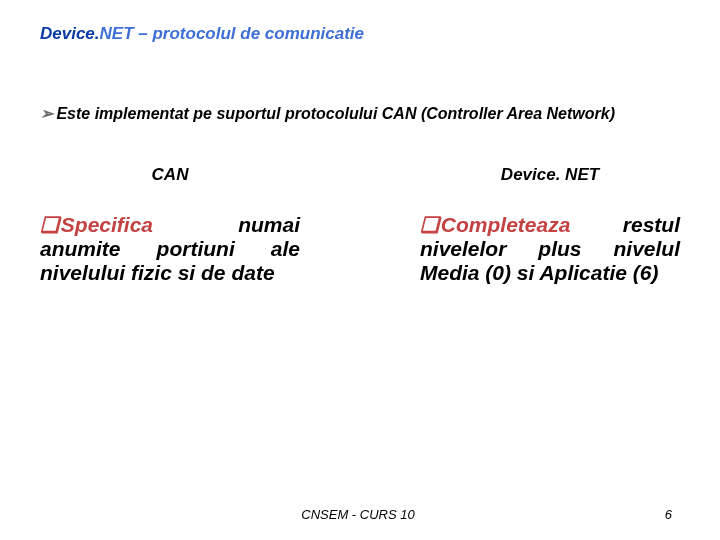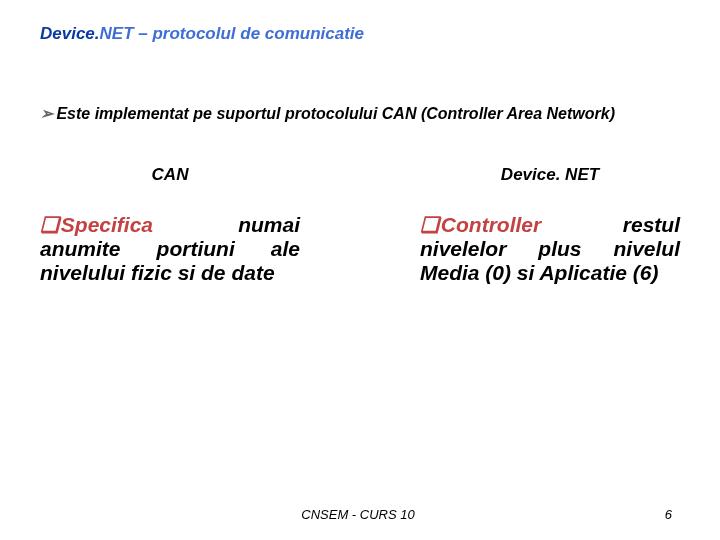--- a/index.html
+++ b/index.html
@@ -39,21 +39,21 @@
       <div class="bullet-item">
         <span class="sq">❑</span><span class="red">Specifica</span><span> numai anumite portiuni ale nivelului fizic si de date</span>
       </div>
 
     </div>
 
     <div class="col">
       <div class="colhead">Device. NET</div>
 
       <div class="bullet-item">
-        <span class="sq">❑</span><span class="red">Controller</span><span> restul nivelelor plus nivelul Media (0) si Aplicatie (6)</span>
+        <span class="sq">❑</span><span class="red">Completeaza</span><span> restul nivelelor plus nivelul Media (0) si Aplicatie (6)</span>
       </div>
 
     </div>
 
   </div>
 
   <div class="footer">
     <span></span>
     <span class="footer-center">CNSEM - CURS 10</span>
     <span>6</span>

